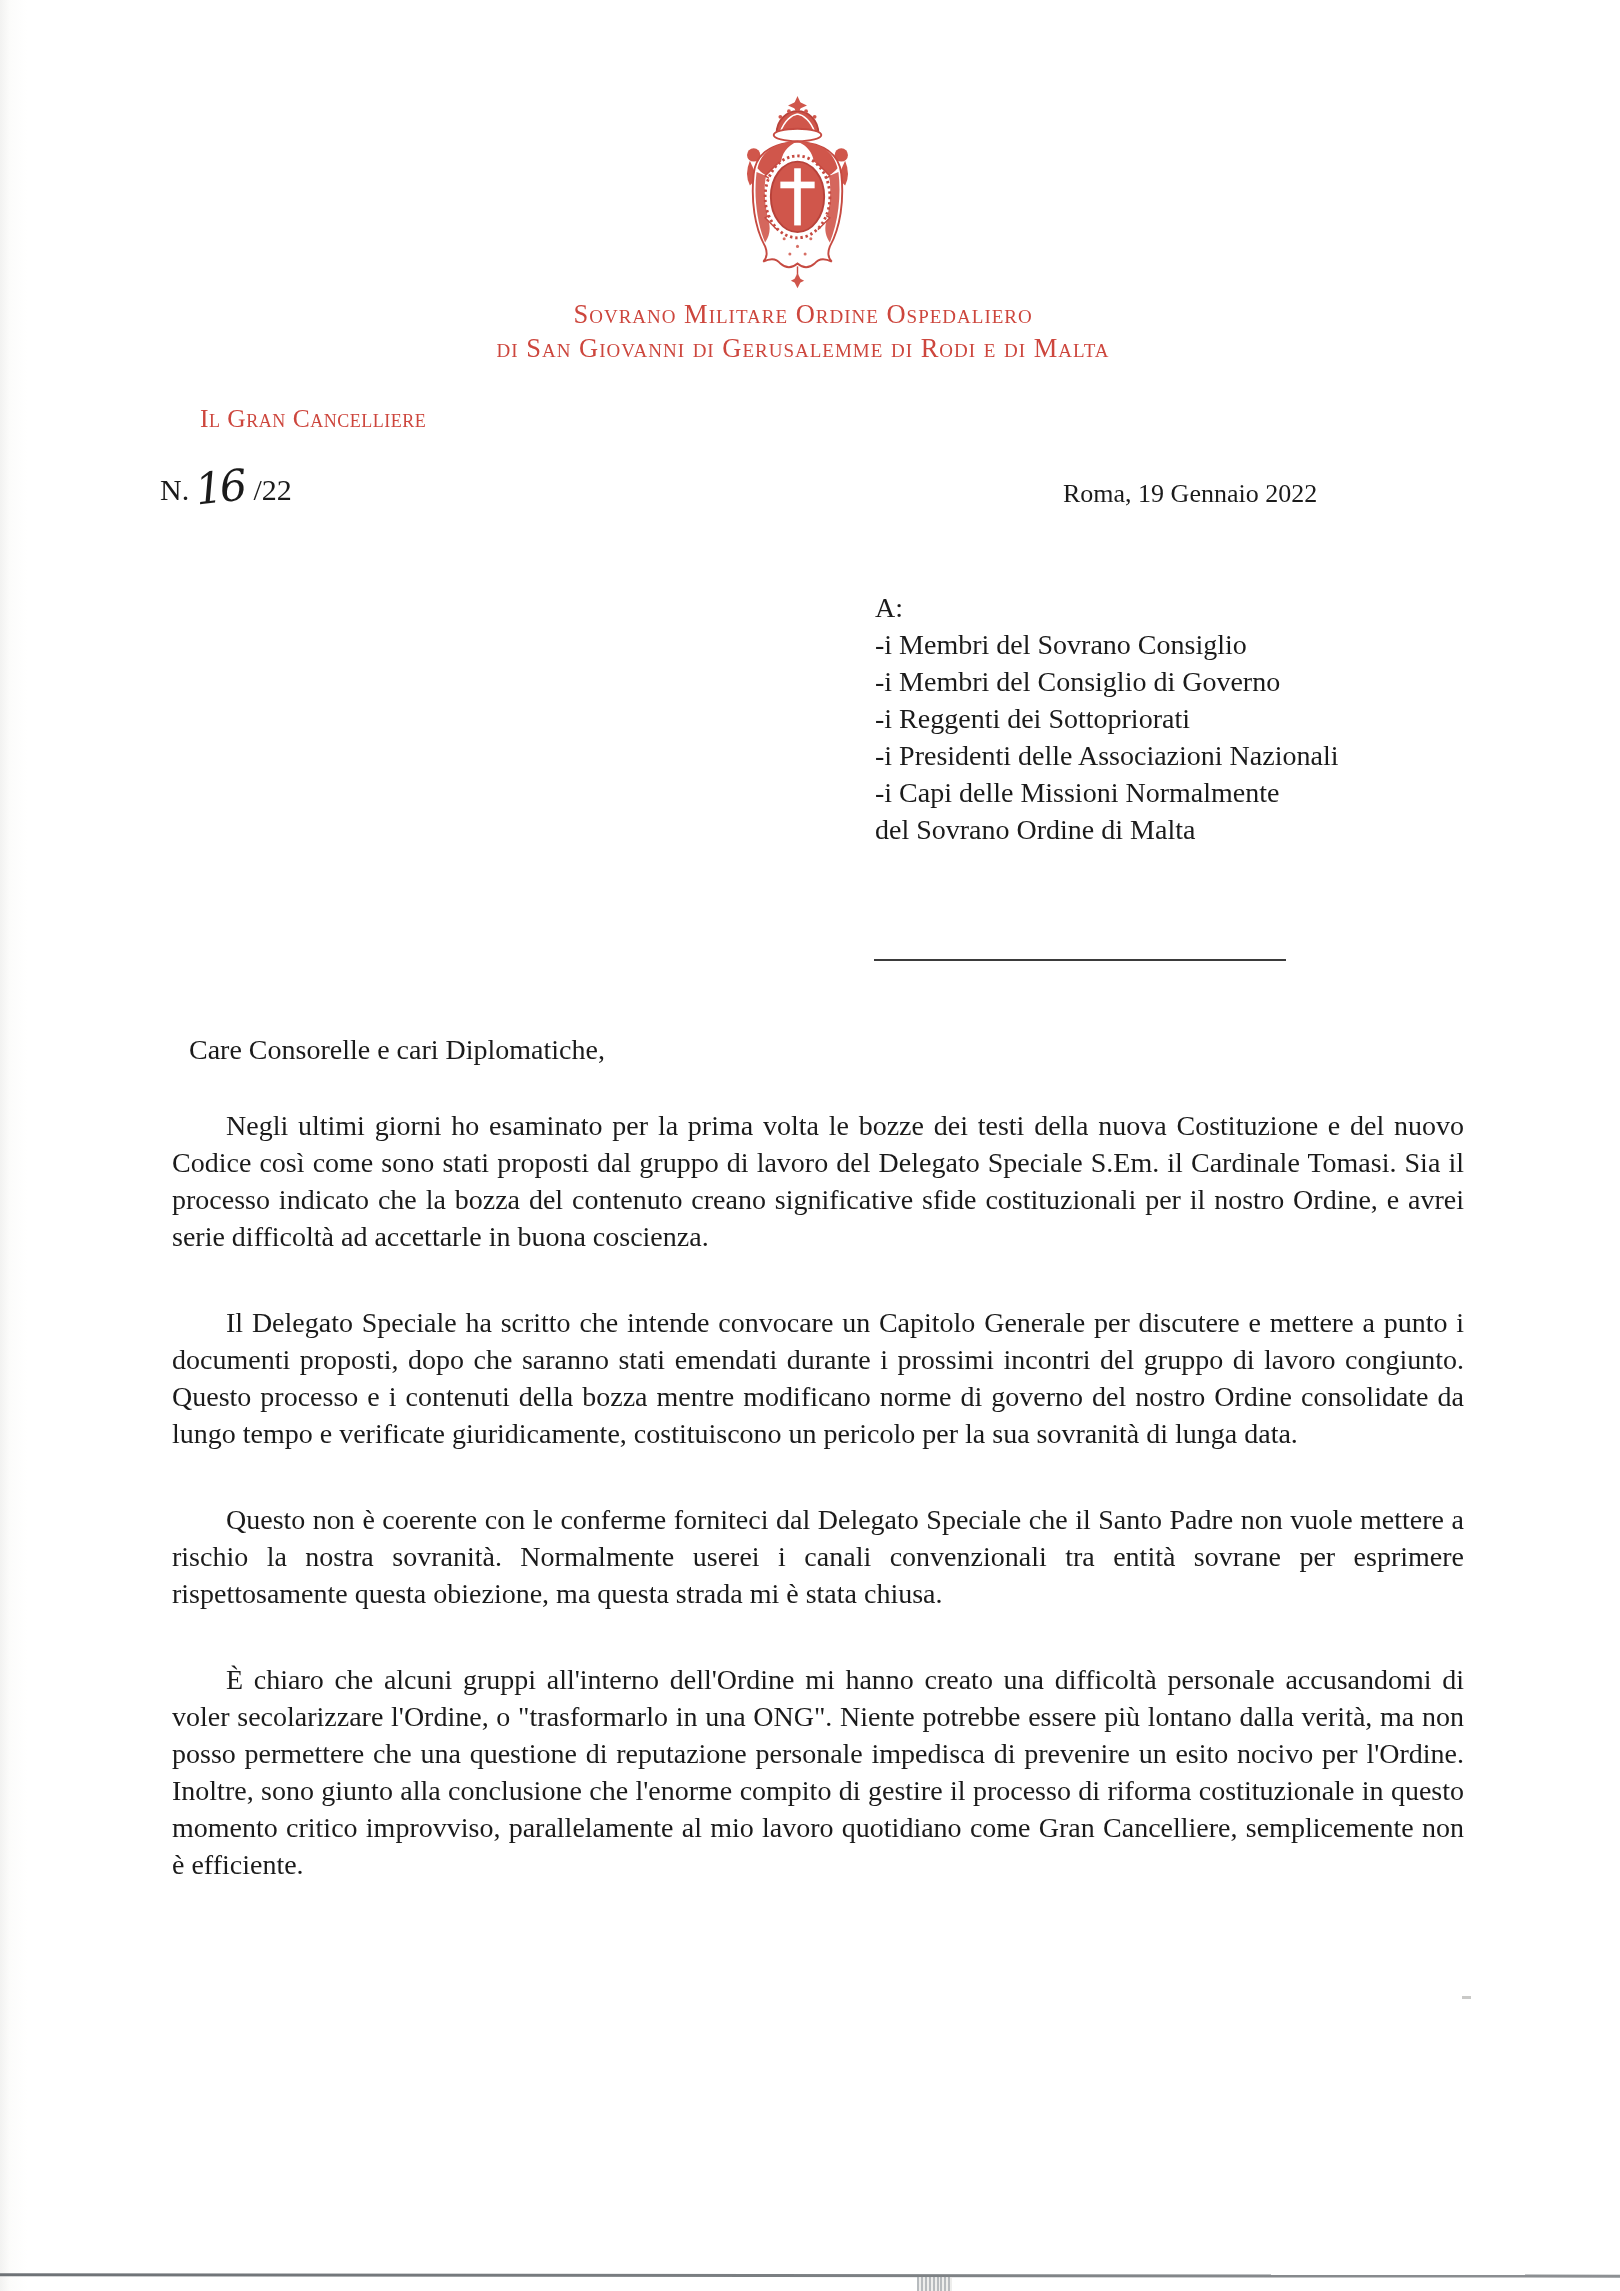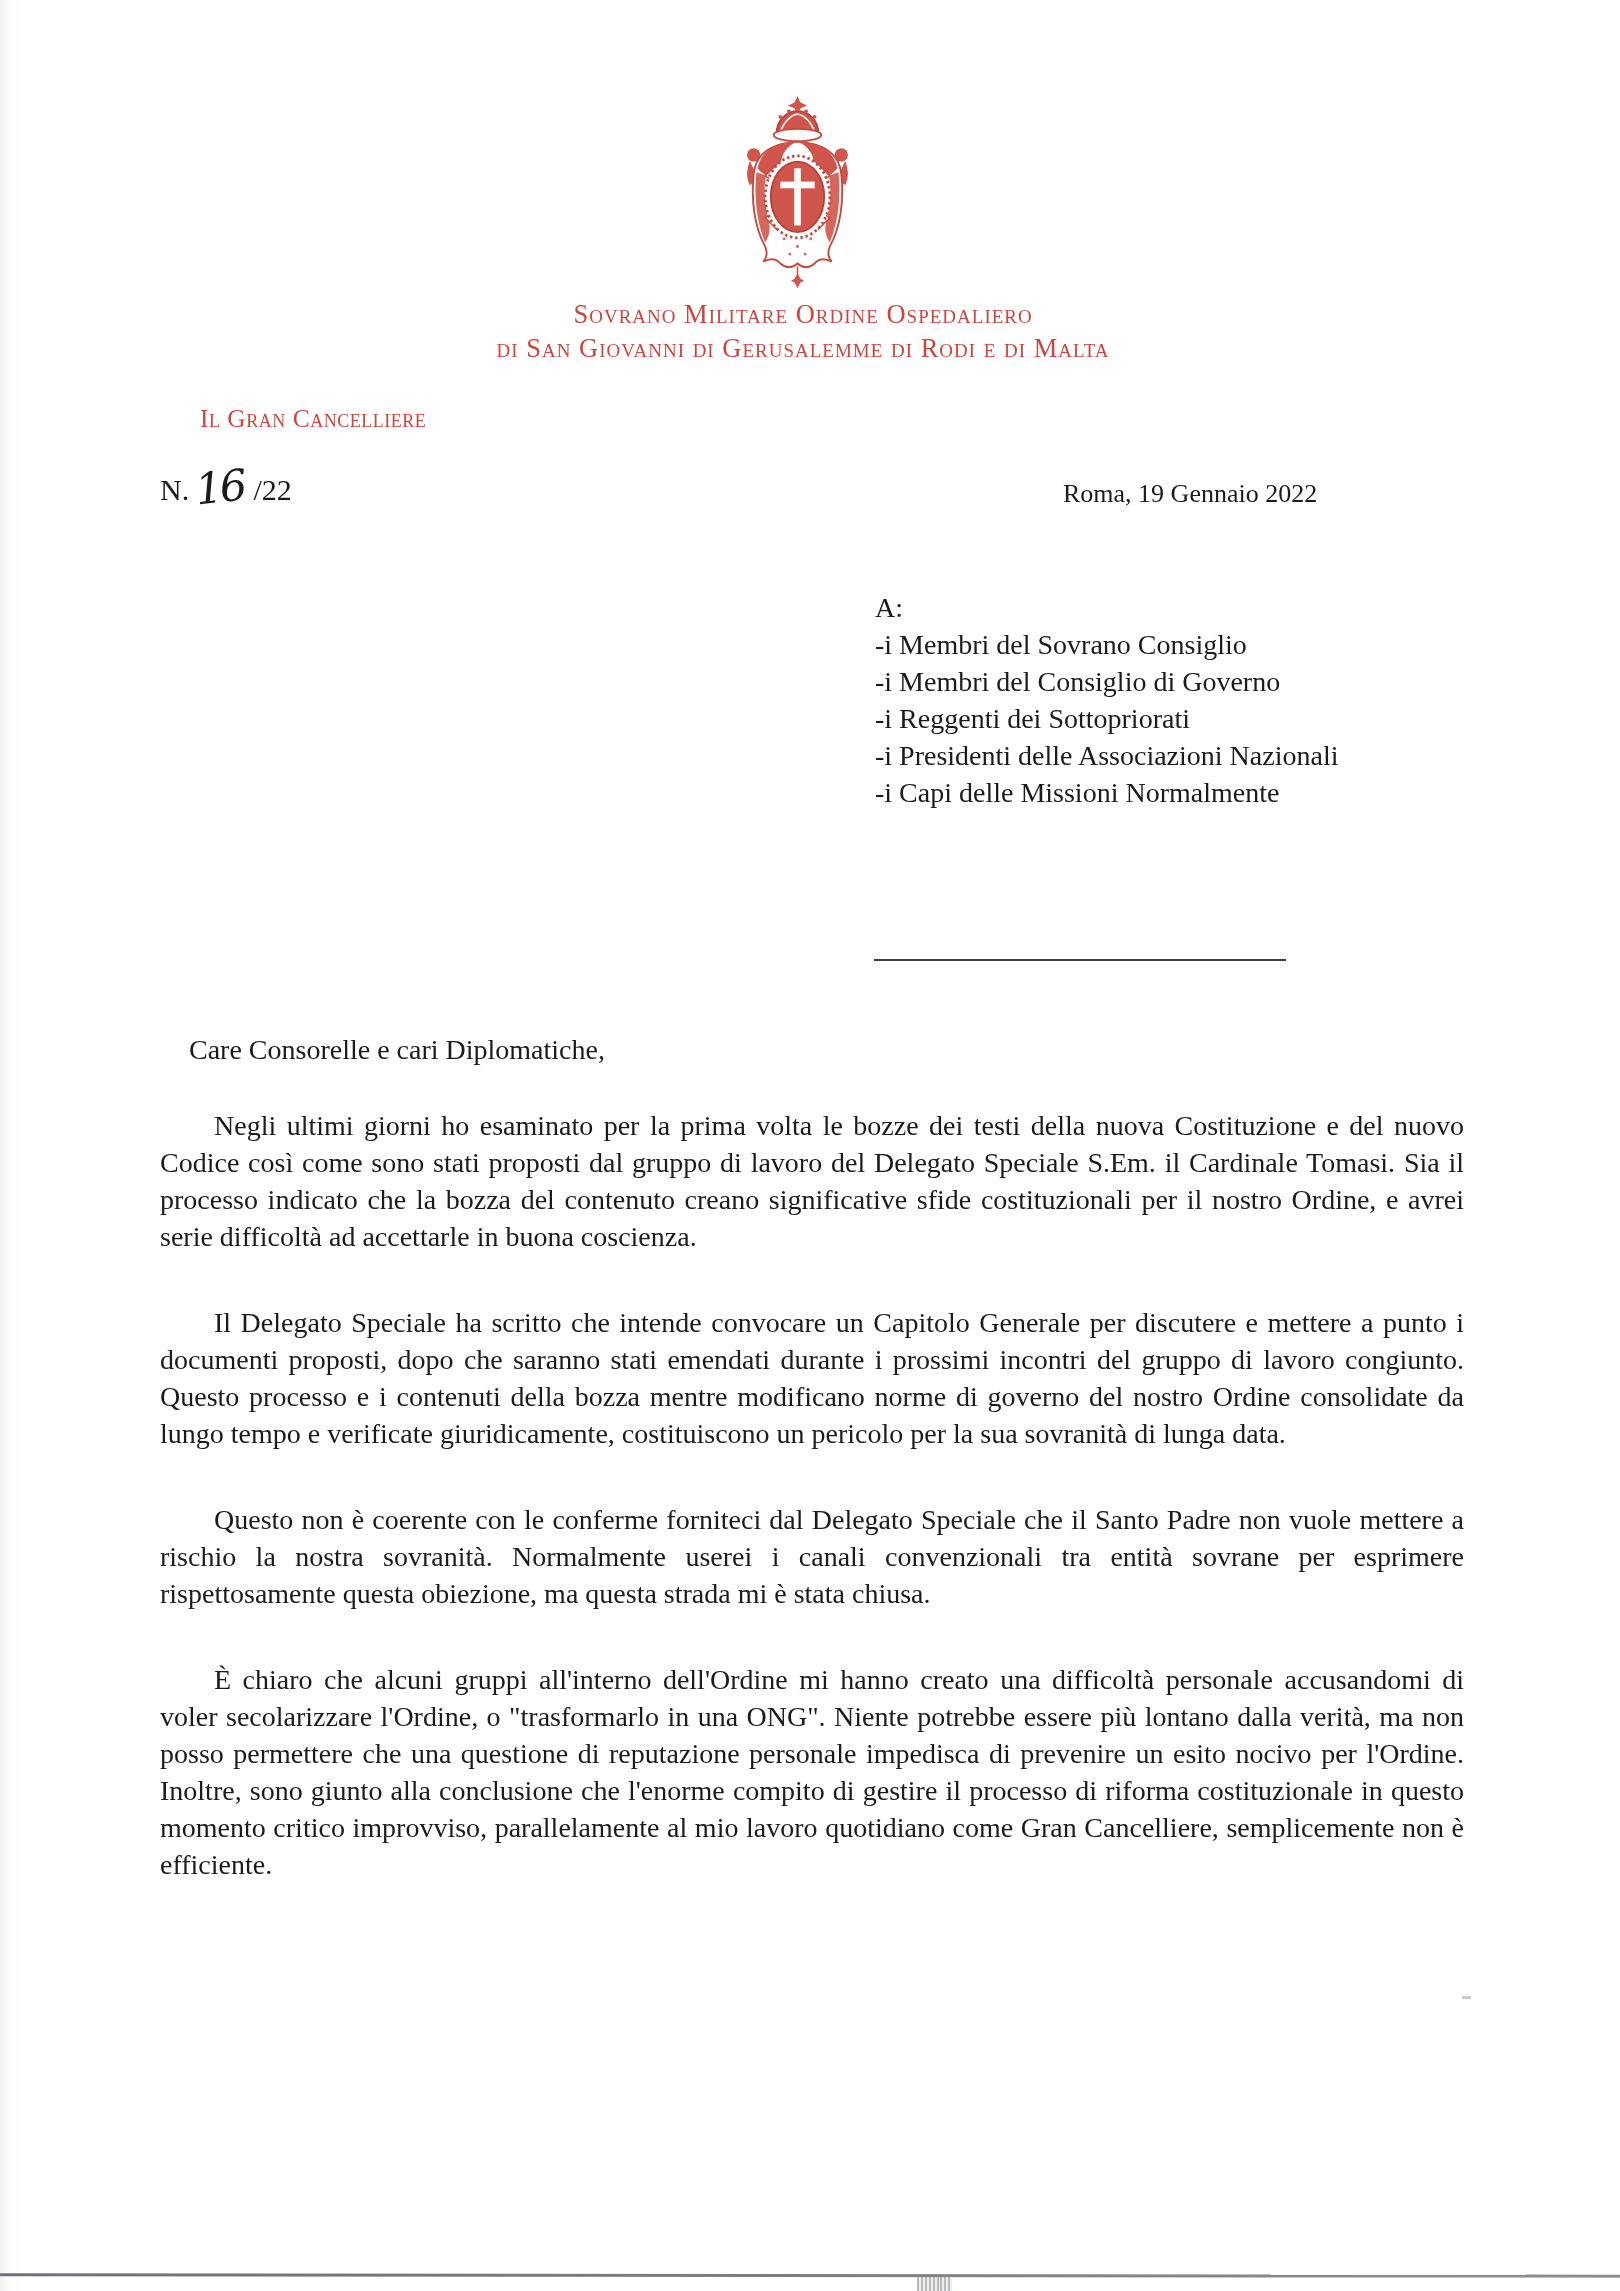--- a/index.html
+++ b/index.html
@@ -68,21 +68,21 @@
   
   .letter-body{
     position:absolute;left:160px;top:1031px;width:1304px;
     font-size:28px;line-height:37px;
   }
   .salutation{
     padding-left:29px;
     margin:0 0 39px 0;
   }
   .letter-body p{
-    margin:0 0 49px 0;
+    margin:0 0 49px 12px;
     text-align:justify;
     text-align-last:left;
     text-indent:54px;
   }
   
   .scan-bottom-line{
     position:absolute;left:0;top:2274px;width:1620px;height:2.9px;
     background:linear-gradient(to right,#6e7276 0%,#7d8184 55%,#8d9093 100%);
     transform:rotate(0.05deg);
   }
@@ -200,20 +200,21 @@
 
   <div class="recipients">
     <div>A:</div>
     <div>
 
     <div>-i Membri del Sovrano Consiglio</div>
         <div>-i Membri del Consiglio di Governo</div>
         <div>-i Reggenti dei Sottopriorati</div>
         <div>-i Presidenti delle Associazioni Nazionali</div>
         <div>-i Capi delle Missioni Normalmente</div>
+        <div>del Sovrano Ordine di Malta</div>
       </div>
   </div>
   <div class="recipients-rule"></div>
 
   <div class="letter-body">
     <div class="salutation">Care Consorelle e cari Diplomatiche,</div>
     <div>
 
     <p>Negli ultimi giorni ho esaminato per la prima volta le bozze dei testi della nuova Costituzione e del nuovo Codice così come sono stati proposti dal gruppo di lavoro del Delegato Speciale S.Em. il  Cardinale Tomasi. Sia il processo indicato che la bozza del contenuto creano significative sfide costituzionali per il nostro Ordine, e avrei serie difficoltà ad accettarle in buona coscienza.</p>
         <p>Il Delegato Speciale ha scritto che intende convocare un Capitolo Generale per discutere e mettere a punto i documenti proposti, dopo che saranno stati emendati durante i prossimi incontri del gruppo di lavoro congiunto. Questo processo e i contenuti della bozza mentre modificano norme di governo del nostro Ordine consolidate da lungo tempo e verificate giuridicamente, costituiscono un pericolo per la sua sovranità di lunga data.</p>

